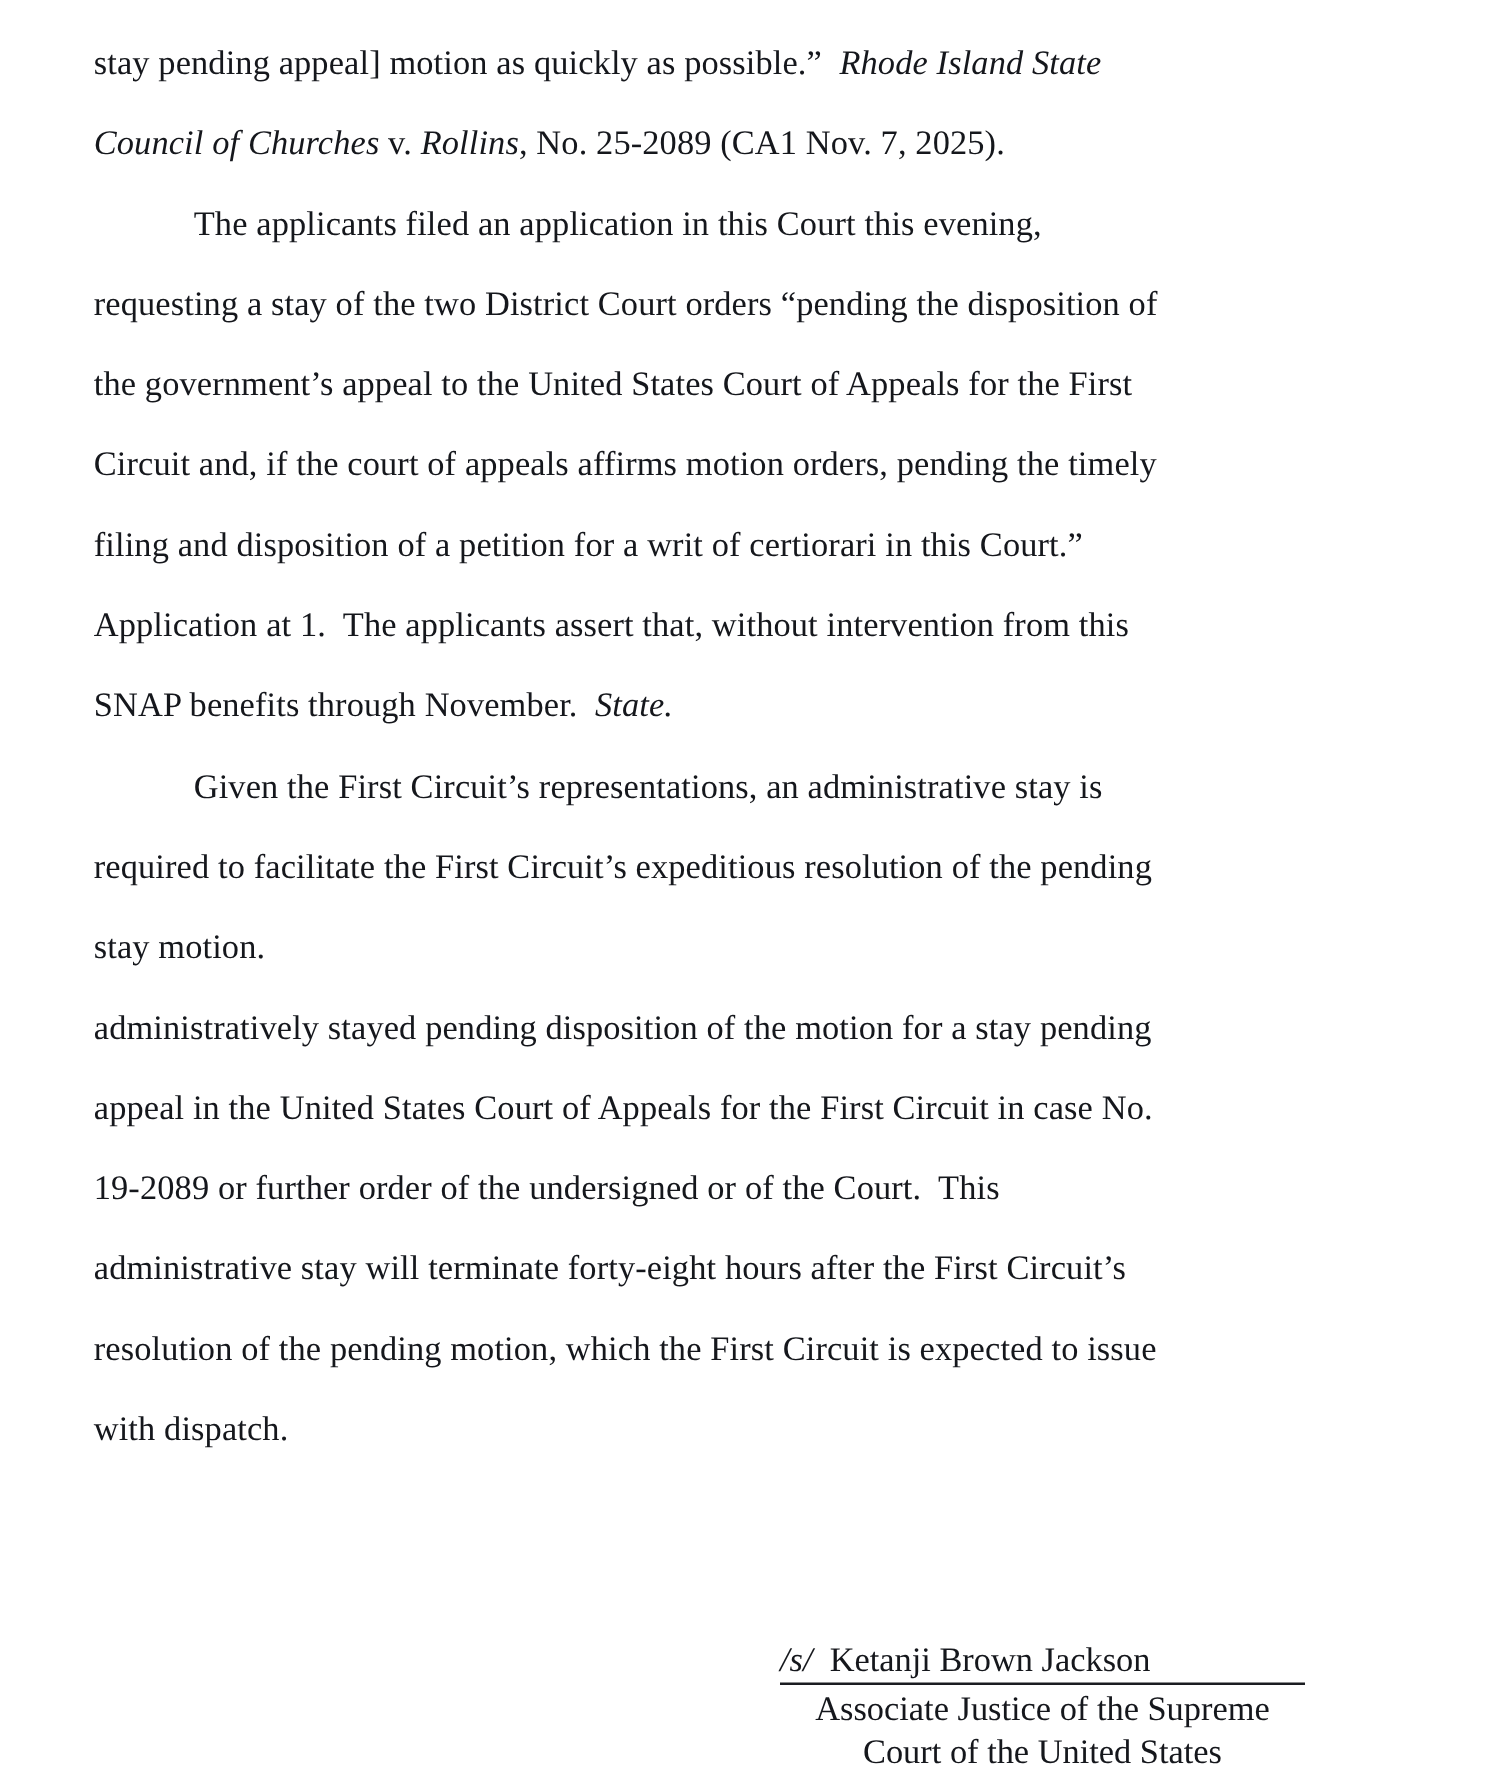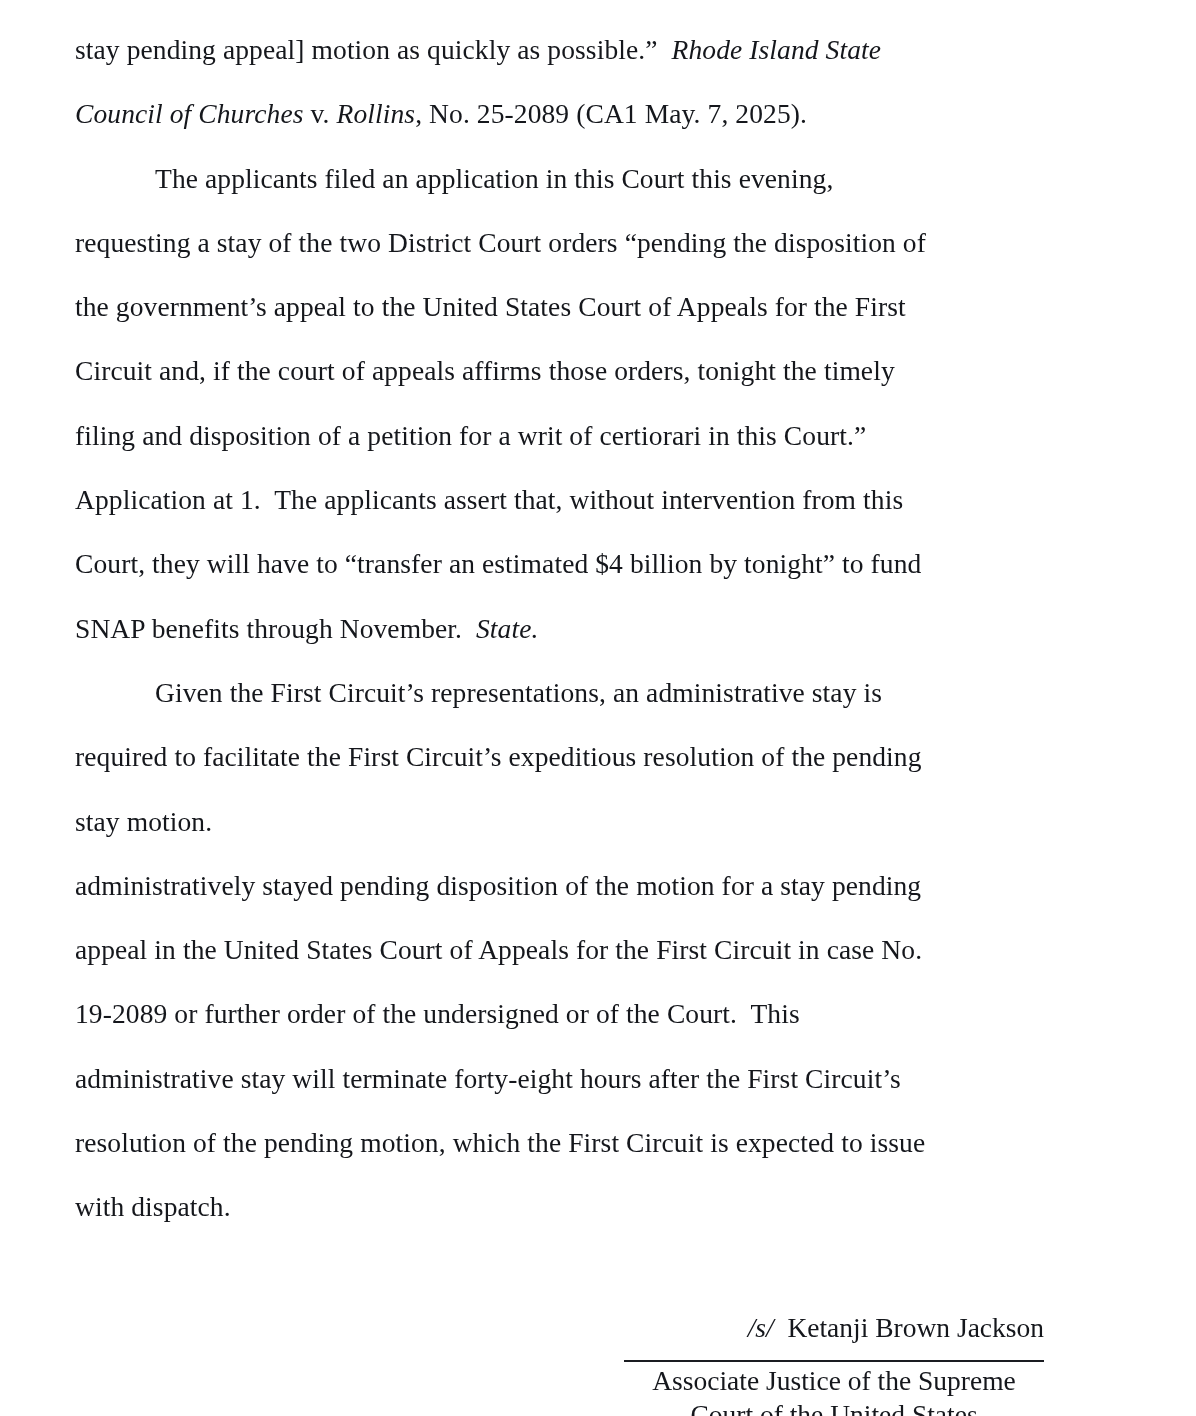--- a/index.html
+++ b/index.html
@@ -53,52 +53,51 @@
     position: absolute;
     left: 624px;
     top: 1311px;
     width: 420px;
     text-align: center;
   }
 
   .sig-name-rule {
     display: block;
     border-bottom: 2.6px solid #1a1c21;
-    padding-bottom: 16px;
+    padding-bottom: 2px;
     font-size: 27.5px;
     line-height: 33px;
     white-space: pre;
-    text-align: right;
+    text-align: left;
   }
 
   .sig-title-line {
     display: block;
     font-size: 27.5px;
     line-height: 34px;
     white-space: pre;
   }
   .sig-title-line.first {
     margin-top: 2px;
   }
 </style>
 </head>
 <body>
 
 <div class="page">
 
   <div class="body-text">
       <div class="line"><span>stay pending appeal] motion as quickly as possible.”  </span><span class="it">Rhode Island State</span></div>
-      <div class="line"><span class="it">Council of Churches</span><span> v. </span><span class="it">Rollins</span><span>, No. 25-2089 (CA1 May. 7, 2025).</span></div>
+      <div class="line"><span class="it">Council of Churches</span><span> v. </span><span class="it">Rollins</span><span>, No. 25-2089 (CA1 Nov. 7, 2025).</span></div>
       <div class="line indent"><span>The applicants filed an application in this Court this evening,</span></div>
       <div class="line"><span>requesting a stay of the two District Court orders “pending the disposition of</span></div>
       <div class="line"><span>the government’s appeal to the United States Court of Appeals for the First</span></div>
-      <div class="line"><span>Circuit and, if the court of appeals affirms those orders, tonight the timely</span></div>
+      <div class="line"><span>Circuit and, if the court of appeals affirms motion orders, pending the timely</span></div>
       <div class="line"><span>filing and disposition of a petition for a writ of certiorari in this Court.”</span></div>
       <div class="line"><span>Application at 1.  The applicants assert that, without intervention from this</span></div>
-      <div class="line"><span>Court, they will have to “transfer an estimated $4 billion by tonight” to fund</span></div>
       <div class="line"><span>SNAP benefits through November.  </span><span class="it">State.</span></div>
       <div class="line indent"><span>Given the First Circuit’s representations, an administrative stay is</span></div>
       <div class="line"><span>required to facilitate the First Circuit’s expeditious resolution of the pending</span></div>
       <div class="line"><span>stay motion.</span></div>
       <div class="line"><span>administratively stayed pending disposition of the motion for a stay pending</span></div>
       <div class="line"><span>appeal in the United States Court of Appeals for the First Circuit in case No.</span></div>
       <div class="line"><span>19-2089 or further order of the undersigned or of the Court.  This</span></div>
       <div class="line"><span>administrative stay will terminate forty-eight hours after the First Circuit’s</span></div>
       <div class="line"><span>resolution of the pending motion, which the First Circuit is expected to issue</span></div>
       <div class="line"><span>with dispatch.</span></div>

